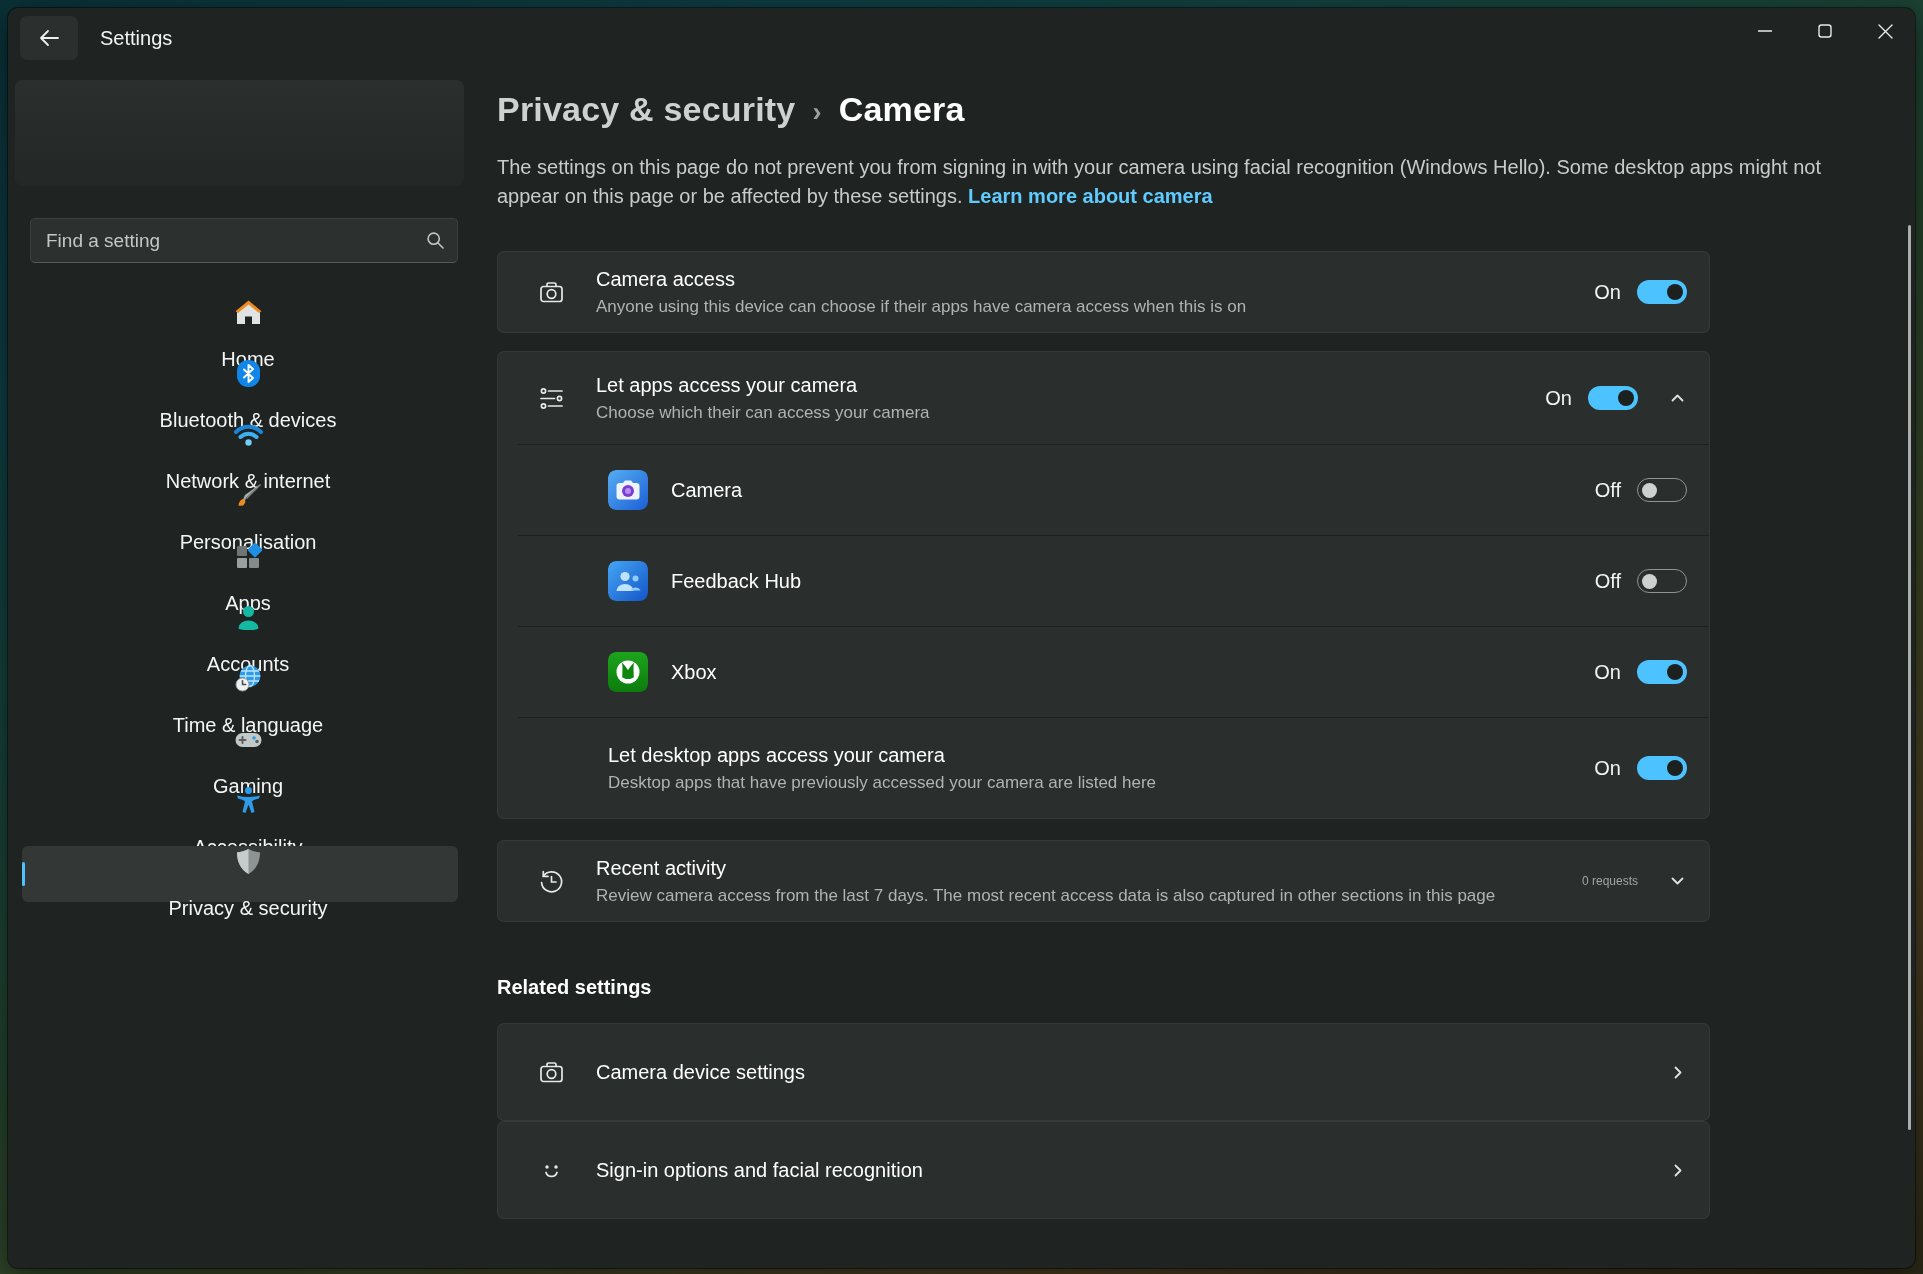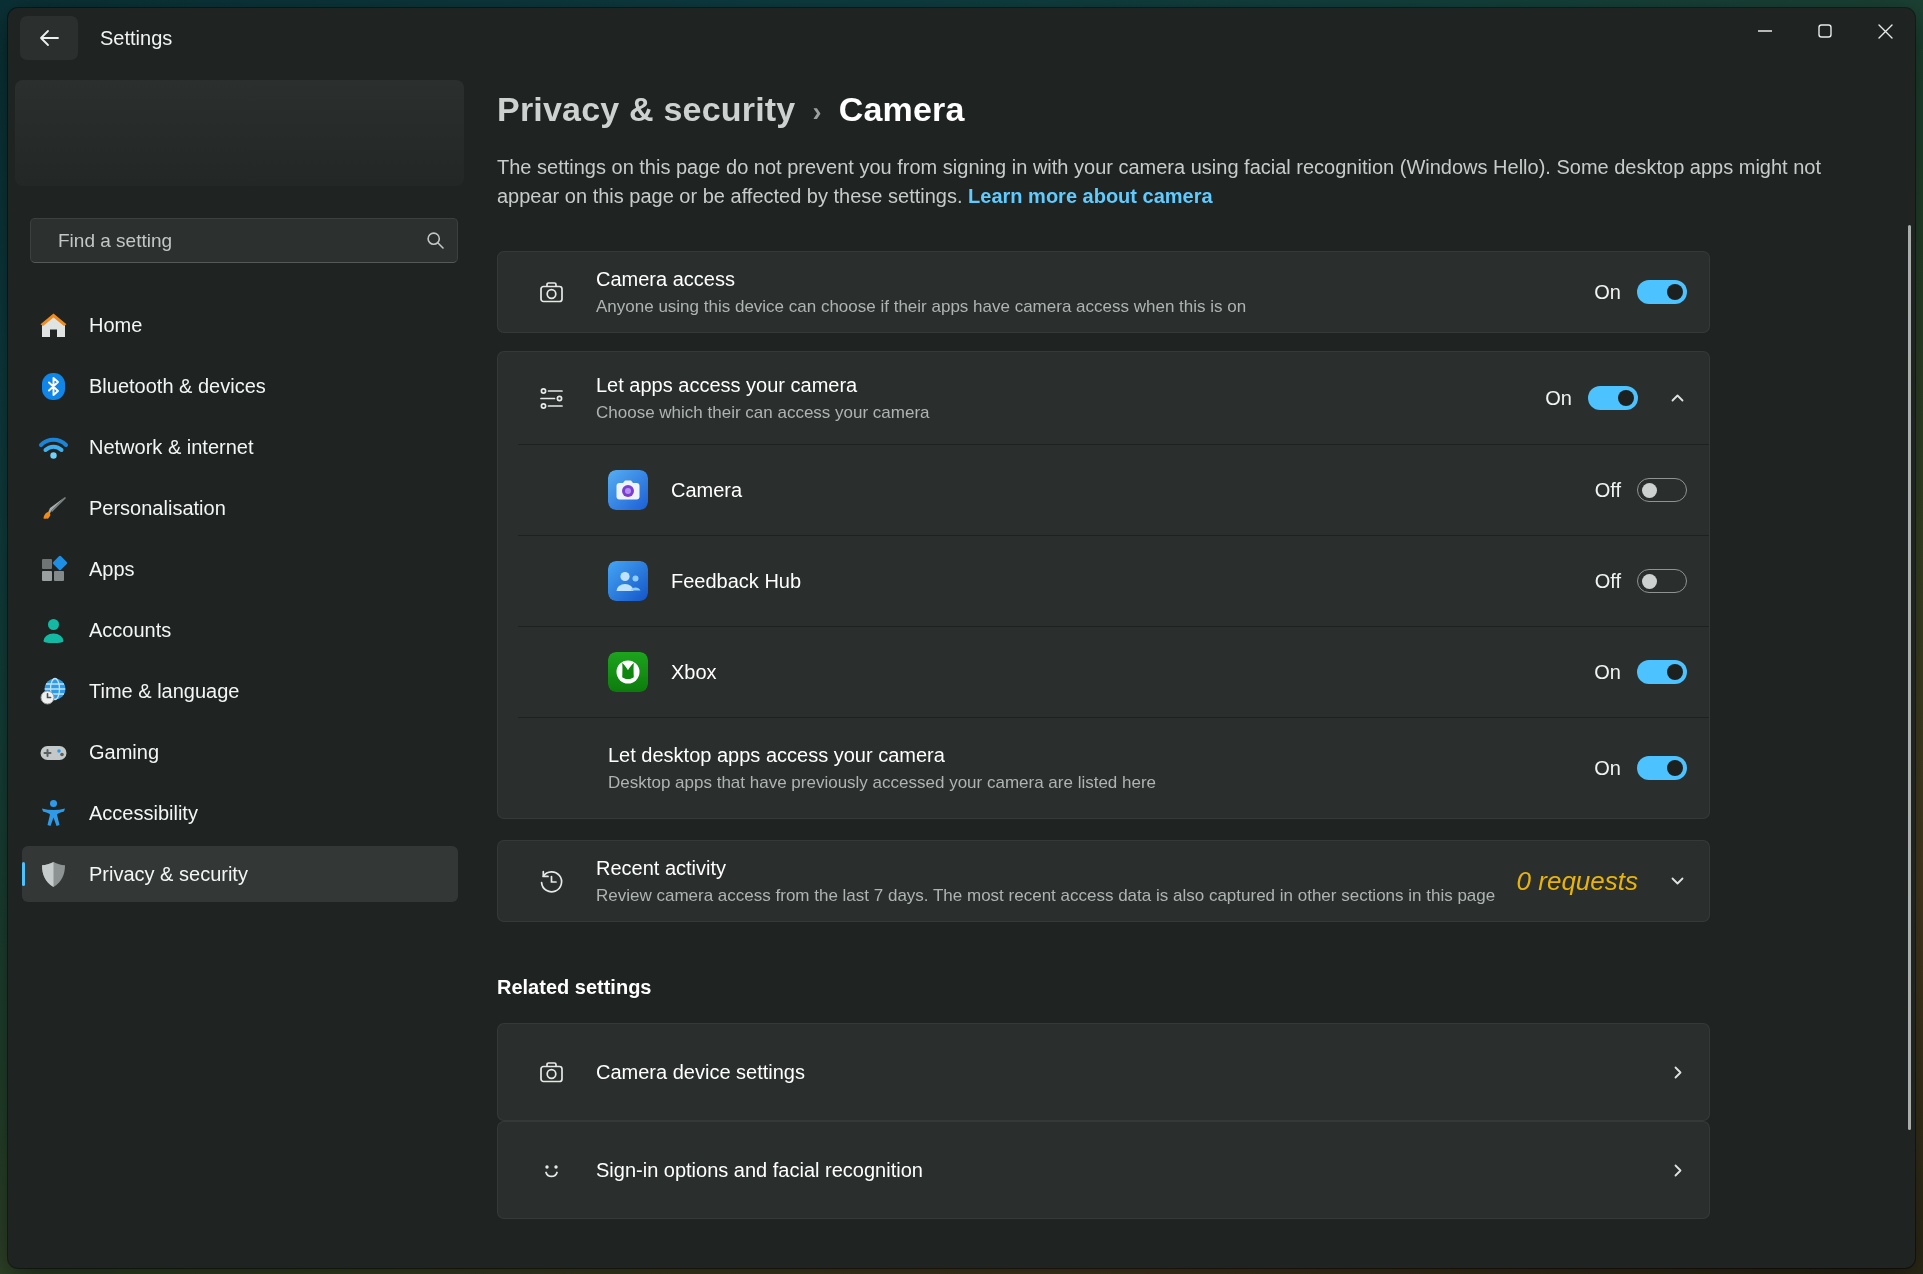--- a/index.html
+++ b/index.html
@@ -30,29 +30,29 @@
   
   .profile-card {
     margin:0 14px 0 7px; height:106px; border-radius:8px;
     background:linear-gradient(180deg,#2b302e 0%,#262b29 60%,#232826 100%);
   }
   .search-box {
     margin:32px 20px 0 22px; height:45px; position:relative;
   }
   .search-box input {
     width:100%; height:100%; background:#2c3130; border:1px solid #3c403f; border-bottom:1px solid #555a58;
-    border-radius:5px; color:#e8eae9; font-size:19px; padding:0 44px 0 27px; outline:none;
+    border-radius:5px; color:#e8eae9; font-size:19px; padding:0 44px 0 15px; outline:none;
     font-family:"Liberation Sans", sans-serif;
   }
   .search-box input::placeholder { color:#c3c8c6; }
   .search-icon { position:absolute; right:13px; top:12px; }
   .nav { margin:34px 20px 0 14px; list-style:none; }
   .nav-item {
     height:56px; margin-bottom:5px; border-radius:6px; display:flex; align-items:center;
-    padding-left:16px; gap:20px; cursor:pointer; position:relative; font-size:20px; color:#f4f6f5;
+    padding-left:16px; gap:20px; cursor:pointer; position:relative; font-size:20px; color:#f4f6f5;flex-direction:column;
   }
   .nav-item.selected { background:#333836; }
   .nav-item.selected::before {
     content:""; position:absolute; left:0; top:16px; width:3px; height:24px; border-radius:2px; background:#4CC2FF;
   }
   .nav-icon { width:31px; height:31px; flex:0 0 31px; }
   
   .breadcrumb { display:flex; align-items:baseline; font-size:34px; font-weight:600; letter-spacing:.2px; }
   .bc-parent { color:#cdd2d0; cursor:pointer; }
   .bc-sep { color:#9ba09e; margin:0 17px; font-size:27px; }
@@ -76,21 +76,21 @@
   .toggle.on { background:#4CC2FF; }
   .toggle.on .knob { position:absolute; right:4px; top:4px; width:16px; height:16px; border-radius:50%; background:#1c211f; }
   .toggle.off { background:transparent; border:1px solid #8f9492; }
   .toggle.off .knob { position:absolute; left:4px; top:3.5px; width:15px; height:15px; border-radius:50%; background:#cdd2d0; }
   
   .divider { height:1px; background:#1d2220; }
   .sub-row { padding-left:90px; }
   .app-icon { width:40px; height:40px; border-radius:8px; flex:0 0 40px; margin-right:23px; }
   .app-name { font-size:20px; color:#ffffff; }
   .section-label { margin-top:54px; font-size:20px; font-weight:700; color:#ffffff; }
-  .value-text { font-size:26px; color:#eab308;font-style:italic; }
+  .value-text { font-size:12px; color:#a3a3a3; }
   
   .scroll-thumb { position:absolute; right:4px; top:157px; width:3px; height:905px; border-radius:2px; background:#a9aeac; }
   .mt40 { margin-top:40px; } .mt18 { margin-top:18px; } .mt21 { margin-top:21px; } .mt24 { margin-top:24px; } .mt10 { }
   .h80 { height:80px; } .h92 { height:92px; } .h90 { height:90px; } .h100 { height:100px; } .h96 { height:96px; }
   svg { display:block; }
 </style>
 </head>
 <body>
 
 <div class="window">

